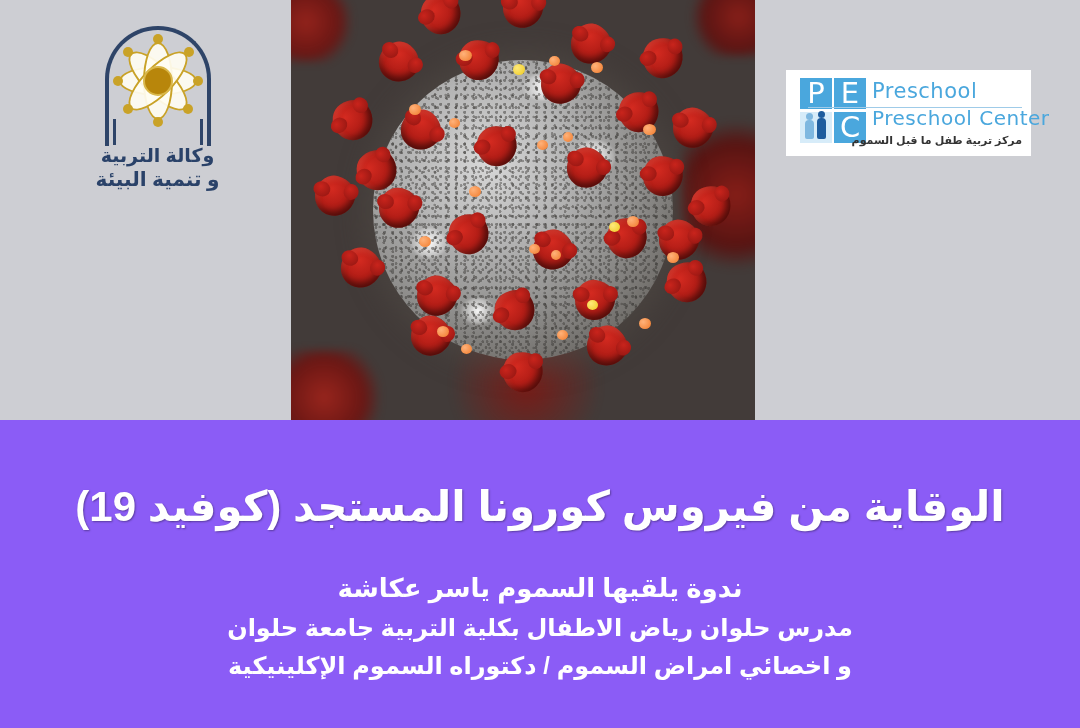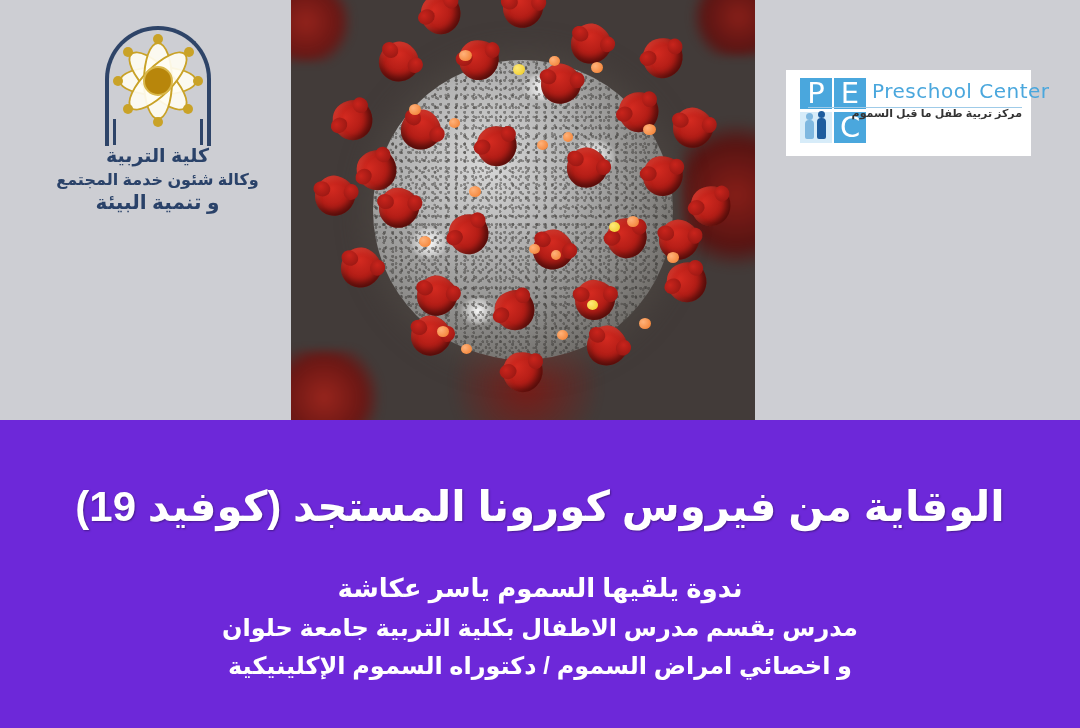--- a/index.html
+++ b/index.html
@@ -299,21 +299,21 @@
     white-space: nowrap;
   }
 
   
   .navy-panel {
     position: absolute;
     left: 0;
     top: 420px;
     width: 1080px;
     height: 308px;
-    background: #6d28d9;
+    background: #8b5cf6;
     direction: rtl;
     text-align: center;
   }
   .poster-title {
     margin-top: 62px;
     font-size: 42px;
     font-weight: bold;
     color: #ffffff;
     letter-spacing: 0px;
     line-height: 1.2;
@@ -358,22 +358,21 @@
           <div class="e-dot" style="left:71px; top:11px;"></div>
           <div class="e-dot" style="left:80px; top:40px;"></div>
           <div class="e-dot" style="left:70px; top:68px;"></div>
           <div class="e-dot" style="left:40px; top:81px;"></div>
           <div class="e-dot" style="left:10px; top:68px;"></div>
           <div class="e-dot" style="left:0px;  top:40px;"></div>
           <div class="e-dot" style="left:10px; top:11px;"></div>
           <div class="nucleus"></div>
         </div>
       </div>
-      <div class="uni-line l1">كلية التربية</div>
-      <div class="uni-line l3">وكالة شئون خدمة المجتمع</div>
+      <div class="uni-line l1">وكالة التربية</div>
       <div class="uni-line l4">و تنمية البيئة</div>
     </div>
 
     <div class="virus-photo">
 
       <div class="bg-blur" style="left:-30px; top:-18px; width:90px; height:80px; background:radial-gradient(circle,#9b211a 0%,#6d1411 55%,rgba(66,59,57,0) 78%);"></div>
       <div class="bg-blur" style="left:400px; top:-22px; width:95px; height:78px; background:radial-gradient(circle,#8e1d17 0%,#5e1210 55%,rgba(66,59,57,0) 78%);"></div>
       <div class="bg-blur" style="left:-22px; top:350px; width:110px; height:95px; background:radial-gradient(circle,#a0231b 0%,#6d1411 55%,rgba(66,59,57,0) 80%);"></div>
       <div class="bg-blur" style="left:390px; top:120px; width:110px; height:150px; background:radial-gradient(circle,#8c1c16 0%,#5a110f 55%,rgba(66,59,57,0) 80%);"></div>
       <div class="bg-blur" style="left:150px; top:330px; width:170px; height:110px; background:radial-gradient(circle,#7e1914 0%,rgba(66,59,57,0) 75%);"></div>
@@ -451,29 +450,30 @@
           </div>
           <div class="pec-cell k">
             <span class="kid k1"></span>
             <span class="kid k2"></span>
           </div>
           <div class="pec-cell c">
             <span class="pec-letter">C</span>
           </div>
         </div>
         <div class="pec-text">
+          <div class="pec-word w1">Preschool</div>
           <div class="pec-rule"></div>
           <div class="pec-word w2">Preschool Center</div>
           <div class="pec-ar">مركز تربية طفل ما قبل السموم</div>
         </div>
       </div>
     </div>
 
   </div>
 
   <div class="navy-panel">
     <div class="poster-title">الوقاية من فيروس كورونا المستجد  (كوفيد 19)</div>
     <div class="speaker-line">ندوة يلقيها السموم ياسر عكاشة</div>
-    <div class="affil-line">مدرس بقسم مدرس الاطفال بكلية التربية جامعة حلوان</div>
+    <div class="affil-line">مدرس حلوان رياض الاطفال بكلية التربية جامعة حلوان</div>
     <div class="affil-line">و اخصائي امراض السموم / دكتوراه السموم الإكلينيكية</div>
   </div>
 
 </div>
 
 </body></html>

